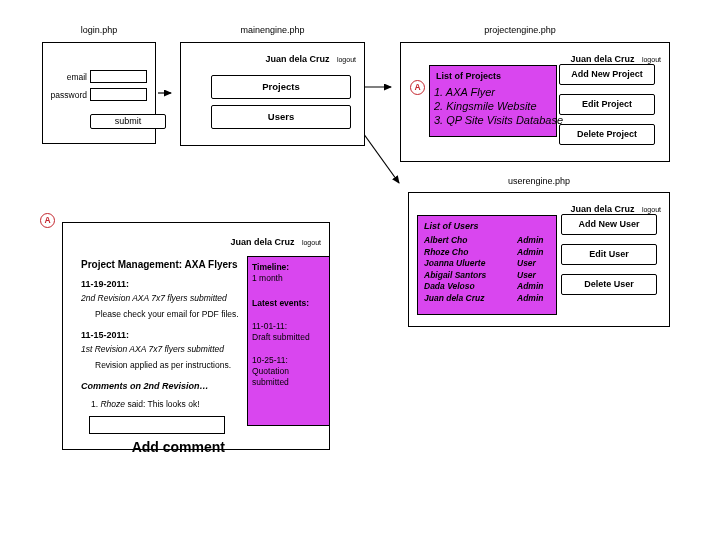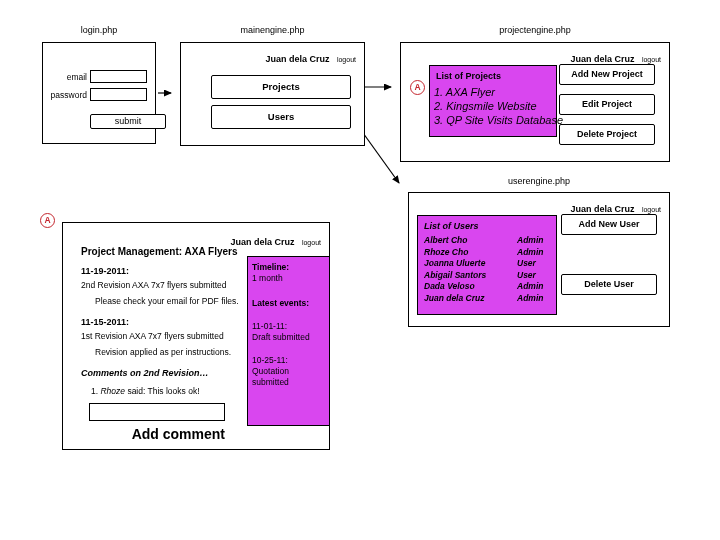--- a/index.html
+++ b/index.html
@@ -31,21 +31,21 @@
   .panel-title { font-weight:bold; font-size:9px; margin:5px 6px 4px 6px; white-space:nowrap; }
   .proj-item { font-style:italic; font-size:11px; line-height:14px; margin-left:4px; white-space:nowrap; }
 
   .user-row { display:flex; margin:0 5px 0 6px; font-size:8.5px; font-weight:bold; line-height:11.5px; }
   .u-name { flex:1; white-space:nowrap; }
   .u-role { width:34px; white-space:nowrap; }
 
   .detail-col { position:absolute; }
   .detail-title { font-weight:bold; font-size:10px; margin-bottom:8px; white-space:nowrap; }
   .entry-date { font-weight:bold; font-size:9px; line-height:12px; margin-bottom:2px; }
-  .entry-rev { font-size:8.5px; line-height:12px; margin-bottom:4px; white-space:nowrap; }
+  .entry-rev { font-style:italic; font-size:8.5px; line-height:12px; margin-bottom:4px; white-space:nowrap; }
   .entry-note { font-size:8.5px; line-height:12px; margin-left:14px; margin-bottom:9px; white-space:nowrap; }
   .comments-heading { font-weight:bold; font-style:italic; font-size:9px; line-height:12px; margin-bottom:6px; }
   .comment-line { font-size:8.5px; line-height:12px; margin-left:10px; margin-bottom:6px; white-space:nowrap; }
   .comment-line .it { font-style:italic; }
   .comment-input { position:static; display:block; margin-left:8px; width:136px; height:18px; }
   .add-comment { font-weight:bold; font-size:14px; width:144px; text-align:right; margin-top:5px; cursor:pointer; }
 
   .timeline { padding:5px 4px; }
   .tl-head { font-weight:bold; font-size:8.5px; line-height:11px; }
   .tl-val { font-size:8.5px; line-height:11px; }
@@ -80,21 +80,21 @@
   <div class="page-label" style="left:180px; top:25px; width:185px;">mainengine.php</div>
   <div class="frame" style="left:180px; top:42px; width:185px; height:104px;">
     <div class="user-header">
       <span class="uname">Juan dela Cruz</span>
       <span class="logout">logout</span>
     </div>
     <div class="wf-btn bold" style="left:30px; top:32px; width:140px; height:24px; line-height:22px; font-size:9.5px;">Projects</div>
     <div class="wf-btn bold" style="left:30px; top:62px; width:140px; height:24px; line-height:22px; font-size:9.5px;">Users</div>
   </div>
 
-  <div class="page-label" style="left:400px; top:25px; width:270px;">projectengine.php</div>
+  <div class="page-label" style="left:385px; top:25px; width:270px;">projectengine.php</div>
   <div class="frame" style="left:400px; top:42px; width:270px; height:120px;">
     <div class="user-header">
       <span class="uname">Juan dela Cruz</span>
       <span class="logout">logout</span>
     </div>
     <div class="marker" style="left:9px; top:37px;">A</div>
     <div class="panel" style="left:28px; top:22px; width:128px; height:72px;">
       <div class="panel-title">List of Projects</div>
       <div class="proj-item">1. AXA Flyer</div>
       <div class="proj-item">2. Kingsmile Website</div>
@@ -132,31 +132,32 @@
       <div class="user-row">
         <span class="u-name">Dada Veloso</span>
         <span class="u-role">Admin</span>
       </div>
       <div class="user-row">
         <span class="u-name">Juan dela Cruz</span>
         <span class="u-role">Admin</span>
       </div>
     </div>
     <div class="wf-btn bold btn-sm" style="left:152px; top:21px;">Add New User</div>
+    <div class="wf-btn bold btn-sm" style="left:152px; top:51px;">Edit User</div>
     <div class="wf-btn bold btn-sm" style="left:152px; top:81px;">Delete User</div>
   </div>
 
   <div class="marker" style="left:40px; top:213px;">A</div>
   <div class="frame" style="left:62px; top:222px; width:268px; height:228px;">
     <div class="user-header" style="top:8px;">
       <span class="uname">Juan dela Cruz</span>
       <span class="logout">logout</span>
     </div>
 
-    <div class="detail-col" style="left:18px; top:23px; width:166px;">
+    <div class="detail-col" style="left:18px; top:36px; width:166px;">
       <div class="detail-title">Project Management: AXA Flyers</div>
 
       <div class="entry-date">11-19-2011:</div>
       <div class="entry-rev">2nd Revision AXA 7x7 flyers submitted</div>
       <div class="entry-note">Please check your email for PDF files.</div>
 
       <div class="entry-date">11-15-2011:</div>
       <div class="entry-rev">1st Revision AXA 7x7 flyers submitted</div>
       <div class="entry-note">Revision applied as per instructions.</div>
 

